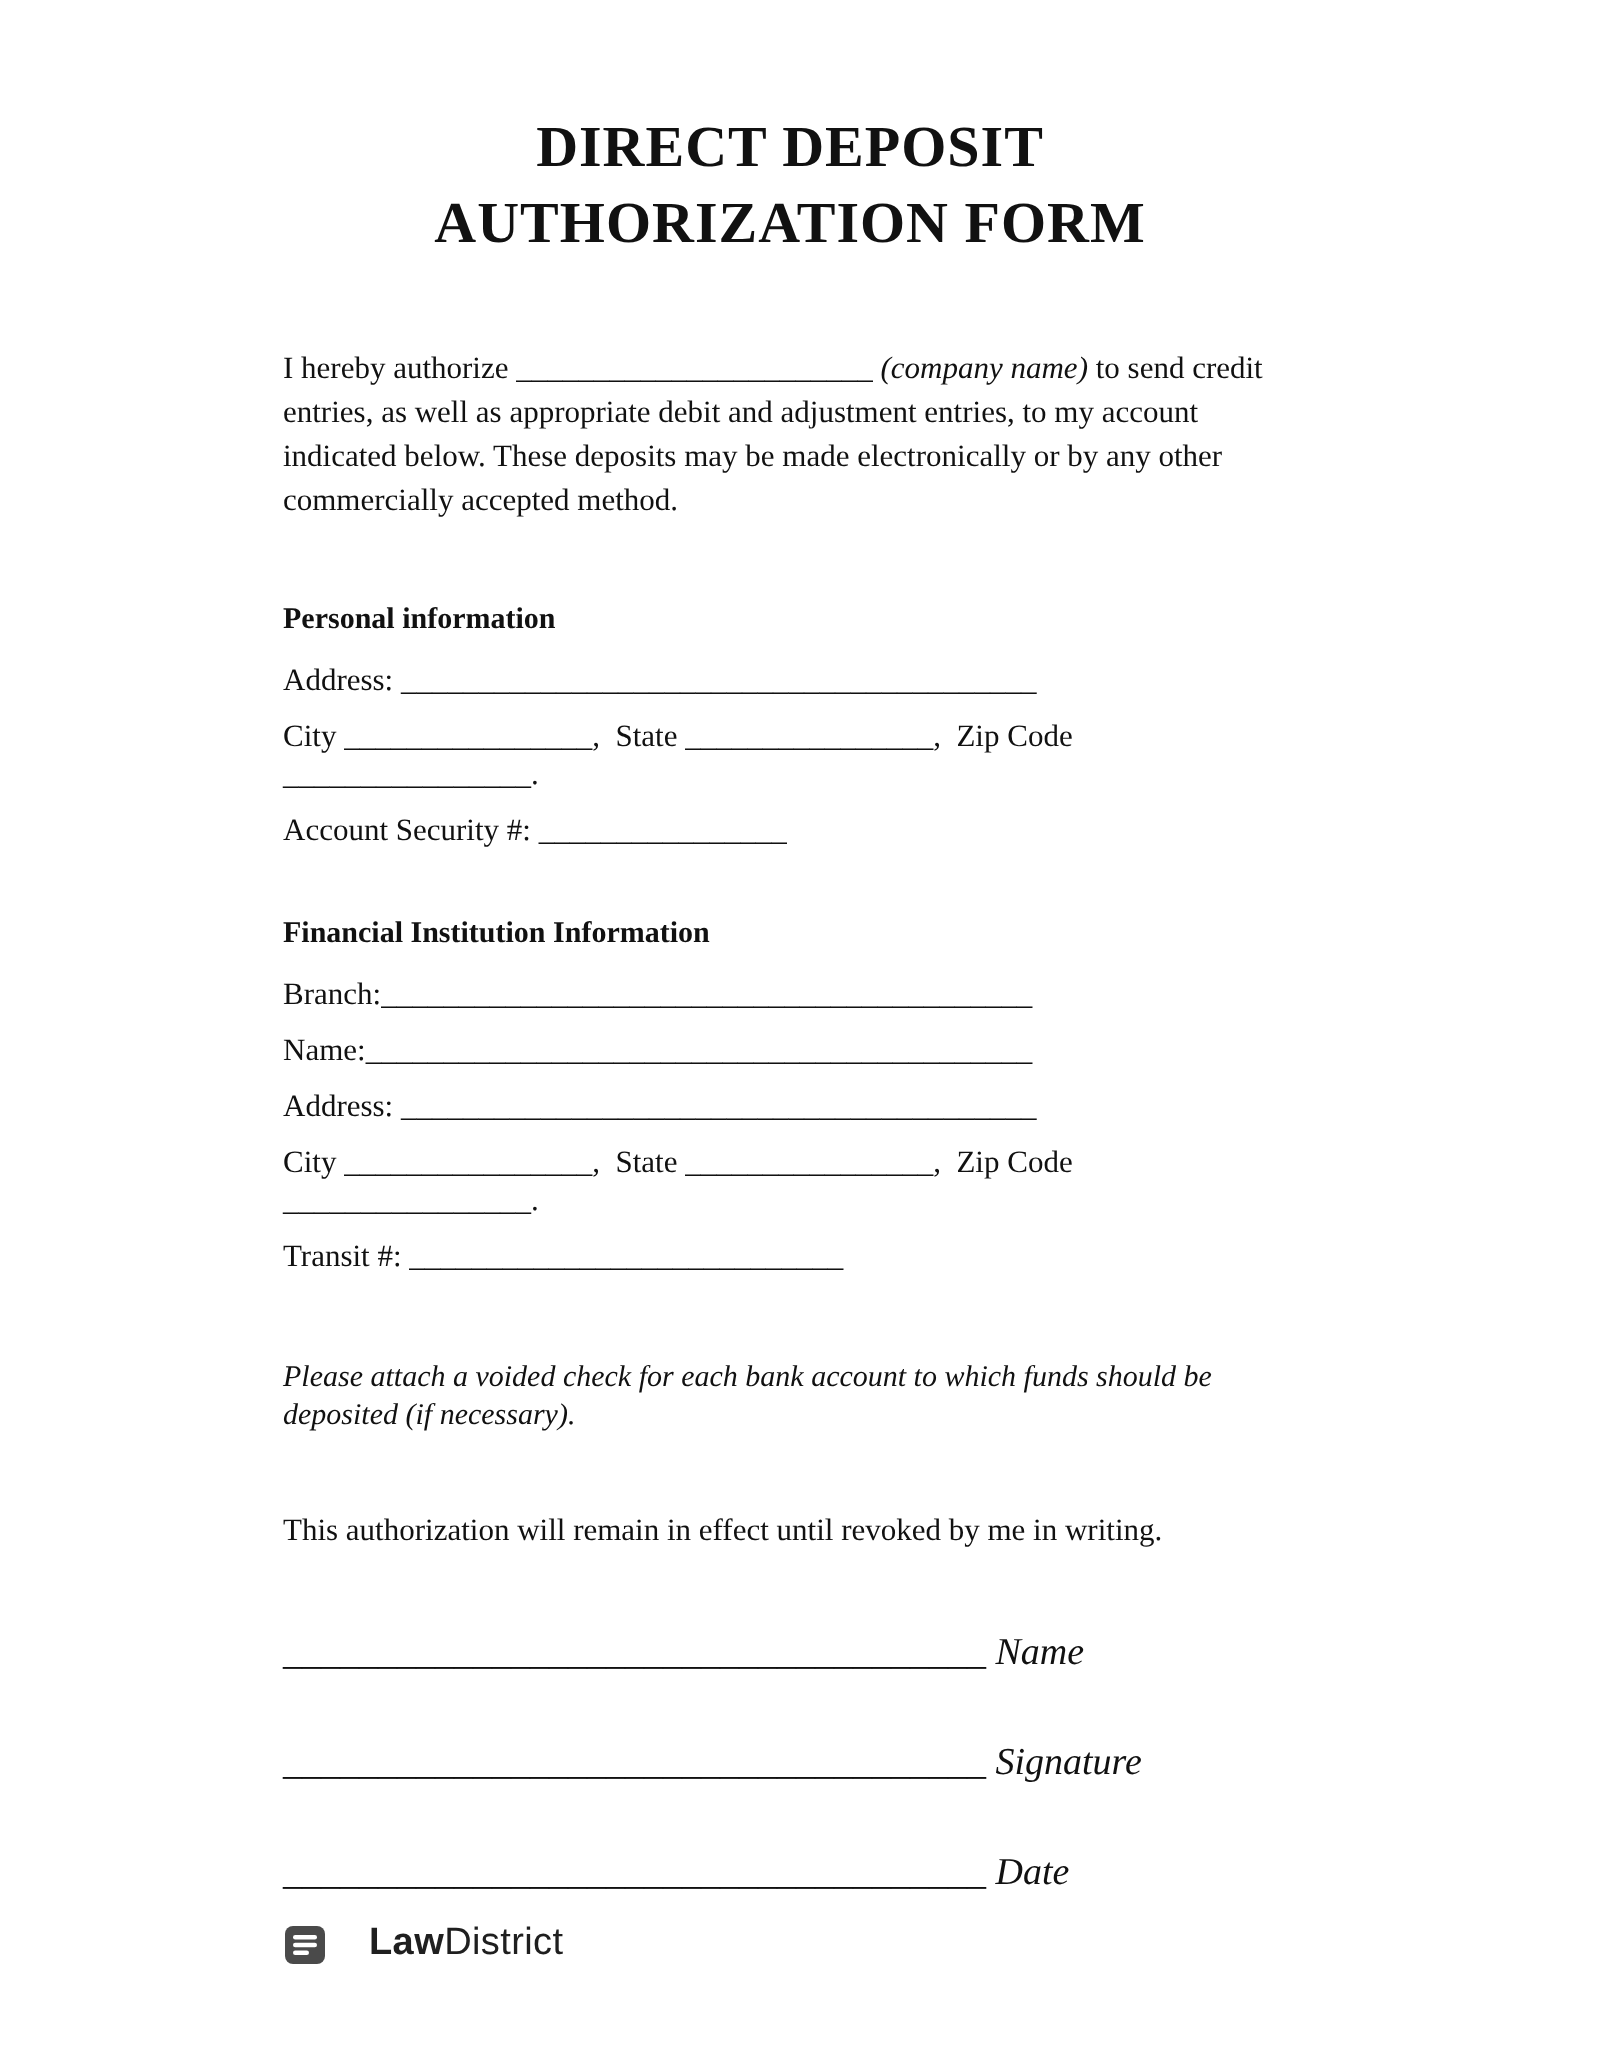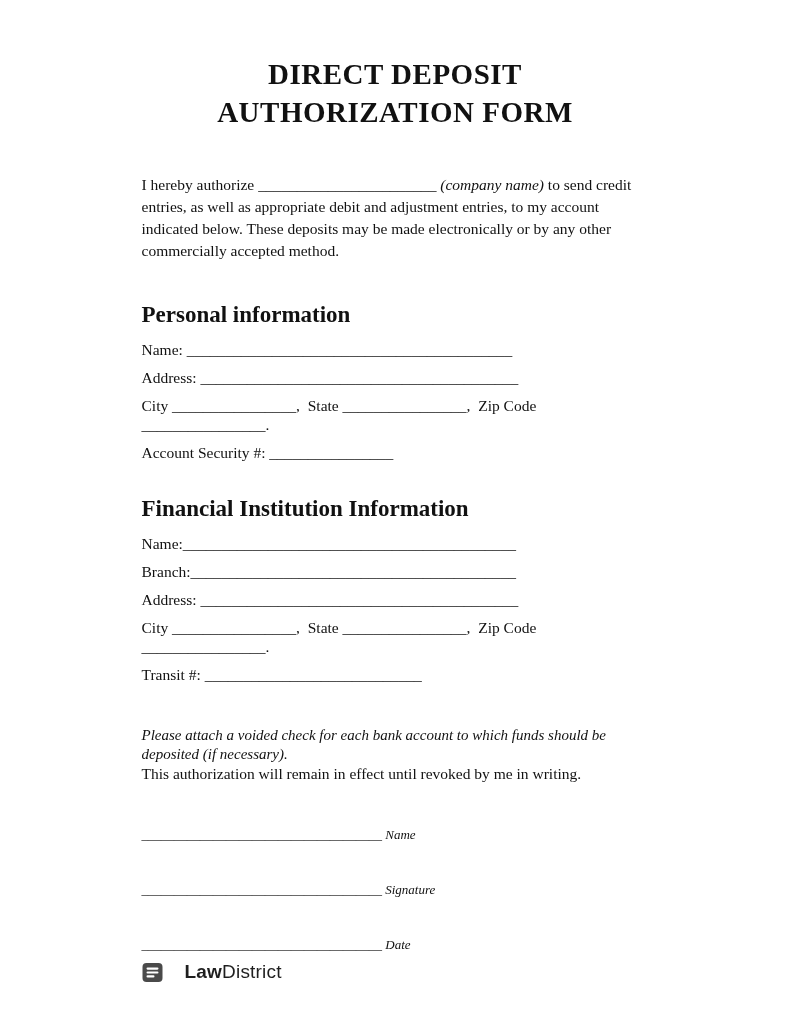--- a/index.html
+++ b/index.html
@@ -26,21 +26,21 @@
     color: #111111;
   }
   .intro {
     margin-top: 42px;
     font-size: 15.5px;
     line-height: 1.42;
     color: #111111;
   }
   .italic { font-style: italic; margin-top: 16px; }
   .section-heading {
-    font-size: 23px;
+    font-size: 15px;
     font-weight: bold;
     color: #111111;
   }
   .personal-section { margin-top: 40px; }
   .financial-section { margin-top: 34px; }
   .section-heading { margin-bottom: 12px; }
   .row {
     font-size: 15.5px;
     line-height: 19px;
     margin-bottom: 9px;
@@ -50,27 +50,28 @@
   .gap-md { margin-left: 28px; }
   .gap-lg { margin-left: 52px; }
   .note-voided {
     margin-top: 42px;
     font-size: 15px;
     font-style: italic;
     line-height: 19px;
     color: #111111;
   }
   .note-auth {
+    margin-top: 38px;
     font-size: 15.5px;
     line-height: 19px;
     color: #111111;
   }
   .signature-block { margin-top: 42px; }
   .sig-row {
-    font-size: 13px;
+    font-size: 19px;
     line-height: 19px;
     margin-bottom: 36px;
     white-space: pre-wrap;
     color: #111111;
   }
   .sig-label { font-style: italic; }
   .footer-logo {
     position: absolute;
     left: 75px;
     bottom: 52px;
@@ -95,35 +96,34 @@
   <div class="title">
     <div>DIRECT DEPOSIT</div>
     <div>AUTHORIZATION FORM</div>
   </div>
 
   <p class="intro"><span>I hereby authorize </span><span>_______________________</span><span class="italic"> (company name)</span><span> to send credit entries, as well as appropriate debit and adjustment entries, to my account indicated below. These deposits may be made electronically or by any other commercially accepted method.</span></p>
 
   <div class="personal-section">
     <div class="section-heading">Personal information</div>
 
-    <div class="row"><span>Name: </span><span>__________________________________________</span></div>
 
     <div class="row"><span>Address: </span><span>_________________________________________</span></div>
 
     <div class="row"><span>City </span><span>________________</span><span>,  State </span><span>________________</span><span>,  Zip Code </span><span>________________</span><span>.</span></div>
 
     <div class="row"><span>Account Security #: </span><span>________________</span></div>
   </div>
 
   <div class="financial-section">
     <div class="section-heading">Financial Institution Information</div>
 
+    <div class="row"><span>Branch:</span><span>__________________________________________</span></div>
+
     <div class="row"><span>Name:</span><span>___________________________________________</span></div>
-
-    <div class="row"><span>Branch:</span><span>__________________________________________</span></div>
 
     <div class="row"><span>Address: </span><span>_________________________________________</span></div>
 
     <div class="row"><span>City </span><span>________________</span><span>,  State </span><span>________________</span><span>,  Zip Code </span><span>________________</span><span>.</span></div>
 
     <div class="row"><span>Transit #: </span><span>____________________________</span></div>
 
 
   </div>
 

